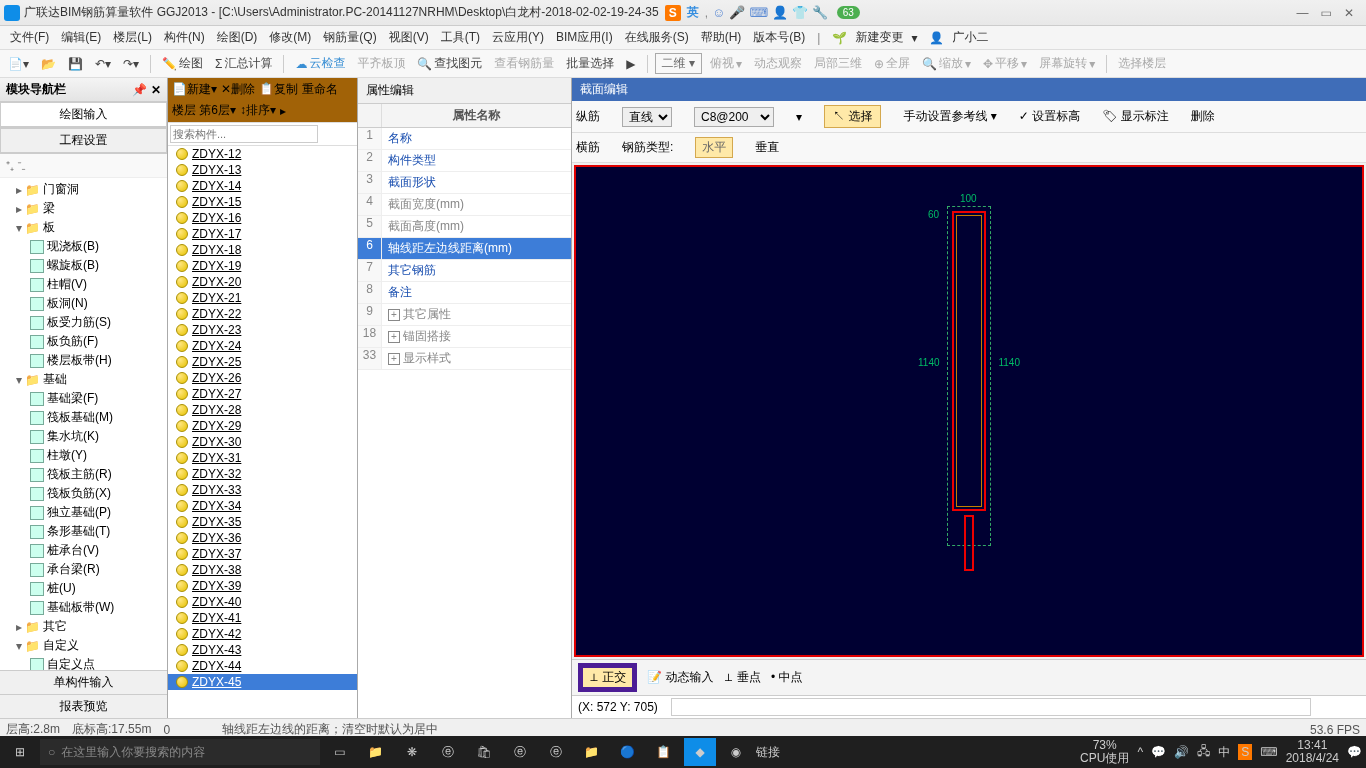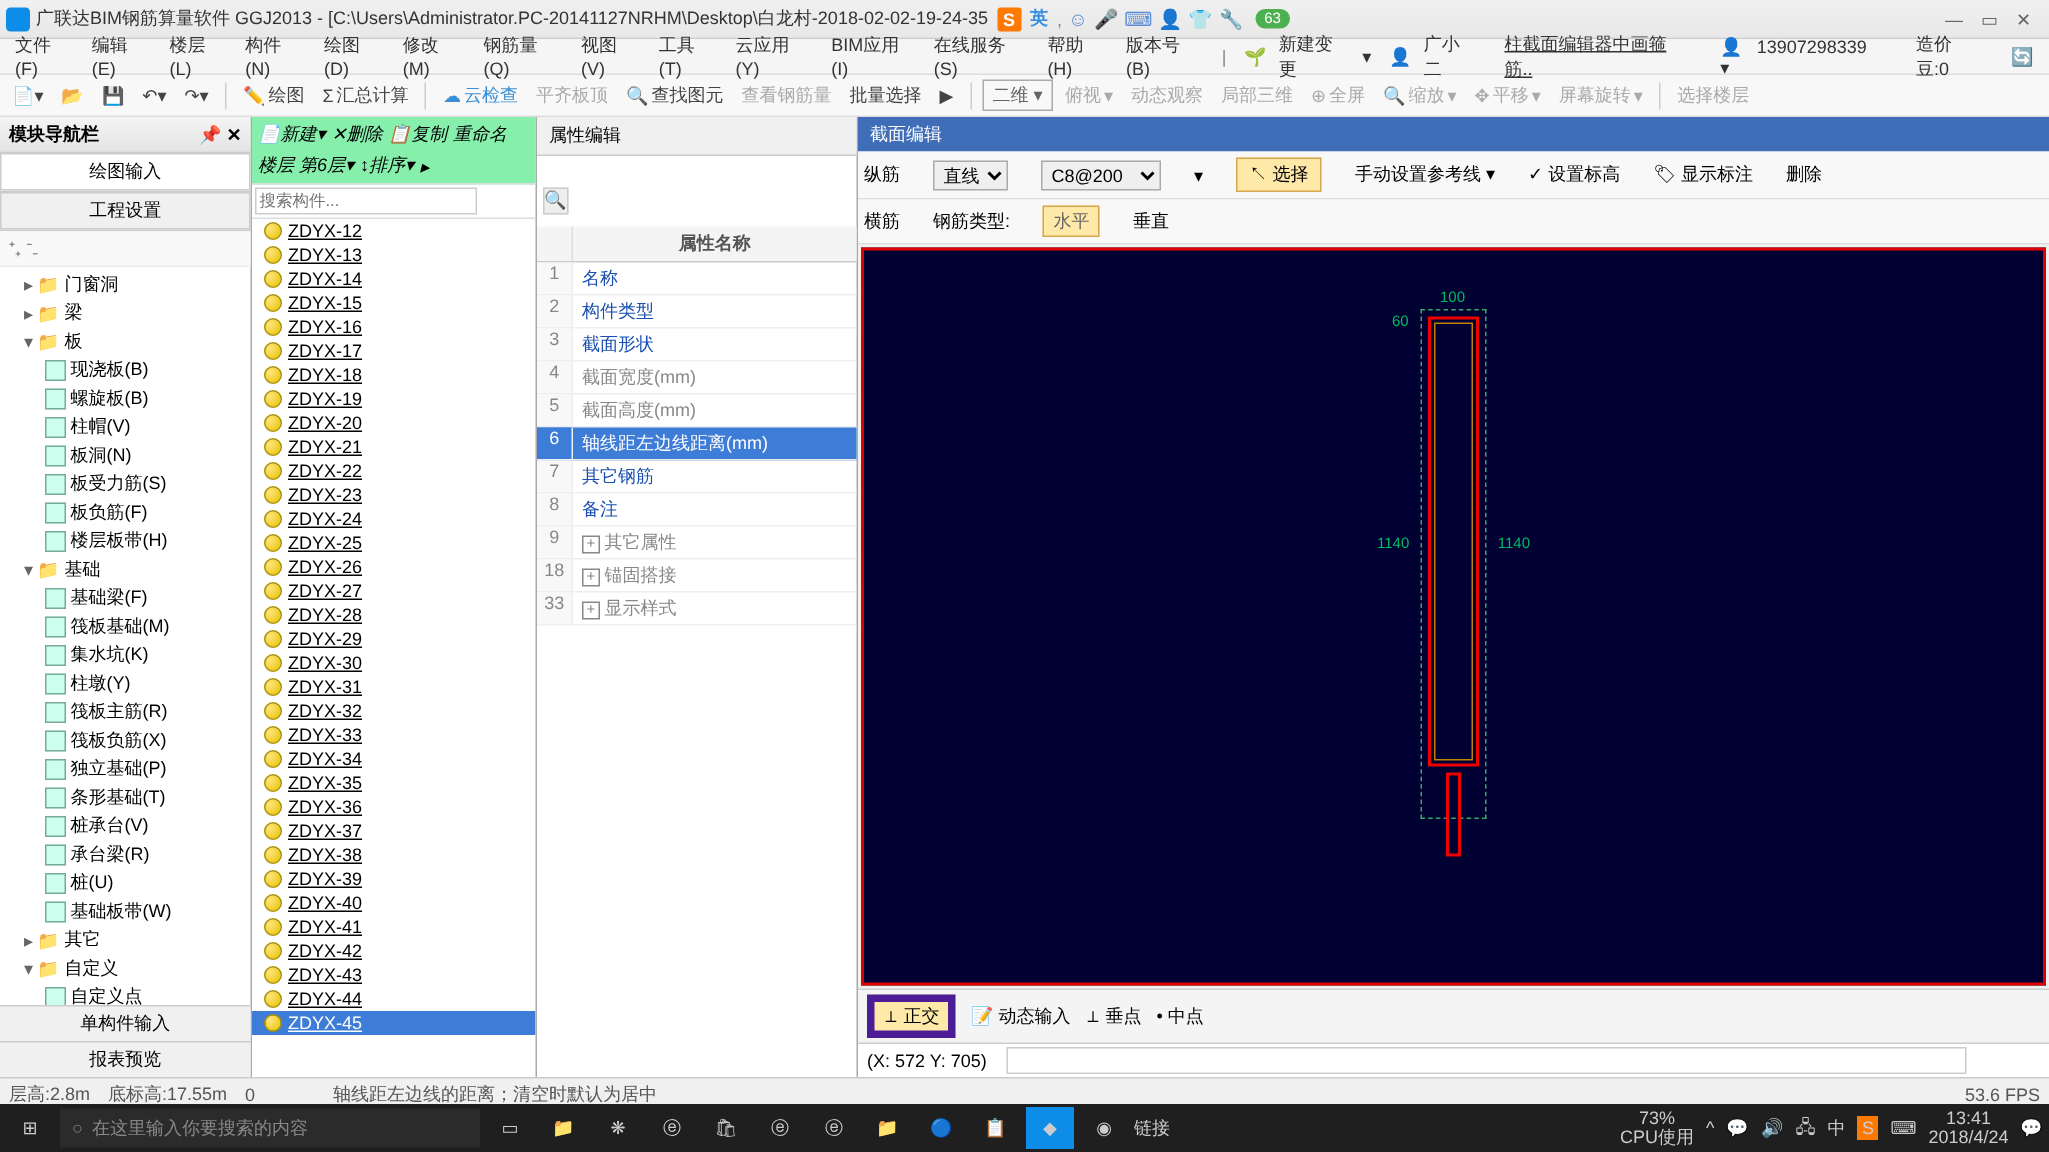--- a/index.html
+++ b/index.html
@@ -26,32 +26,32 @@
 .tab-btn.active { background: #fff; }
 .mini-toolbar { padding: 3px 6px; background: #f9f9f9; border-bottom: 1px solid #eee; color: #666; }
 .tree { flex: 1; overflow: auto; padding: 2px; }
 .tree-item { padding: 1px 2px; display: flex; align-items: center; gap: 3px; white-space: nowrap; }
 .ti16 { width: 14px; height: 14px; border: 1px solid #7a9; background: #cfe; display: inline-block; }
 .indent1 { padding-left: 14px; }
 .indent2 { padding-left: 28px; }
 .btm-tabs { }
 .btm-tabs div { text-align: center; padding: 3px; border-top: 1px solid #ccc; background: #f0f0f0; }
 .list-panel { width: 190px; border-right: 1px solid #aaa; display: flex; flex-direction: column; }
-.list-tb { padding: 3px 4px; background: #86efac; border-bottom: 1px solid #ddd; display: flex; gap: 4px; align-items: center; flex-wrap: wrap; font-size: 11px; font-style: italic; }
+.list-tb { padding: 3px 4px; background: #a16207; border-bottom: 1px solid #ddd; display: flex; gap: 4px; align-items: center; flex-wrap: wrap; font-size: 11px; }
 .search-row { display: flex; padding: 2px; border-bottom: 1px solid #ddd; gap: 44px; }
 .search-row input { flex: 1; border: 1px solid #ccc; padding: 2px; font-size: 11px; }
 .search-row .sbtn { width: 20px; background: #eee; border: 1px solid #ccc; text-align: center; color: #888; }
 .comp-list { flex: 1; overflow: auto; }
 .comp-item { padding: 1px 8px; display: flex; align-items: center; gap: 4px; text-decoration: underline; }
 .comp-item.sel { background: #3d7dd8; color: #fff; }
 .bullet { width: 12px; height: 12px; border-radius: 50%; background: radial-gradient(circle at 30% 30%, #ffe680, #e6c200); border: 1px solid #aa9000; display: inline-block; }
 .prop-panel { width: 214px; border-right: 1px solid #aaa; display: flex; flex-direction: column; }
 .prop-hdr { padding: 4px 8px; background: #f0f0f0; border-bottom: 1px solid #ccc; }
 .prop-grid { flex: 1; }
-.prop-head { display: flex; background: #f4f4f4; border-bottom: 1px solid #ccc; margin-top: 47px; }
+.prop-head { display: flex; background: #f4f4f4; border-bottom: 1px solid #ccc; }
 .prop-head div:first-child { width: 24px; border-right: 1px solid #ddd; }
 .prop-head div:last-child { flex: 1; text-align: center; padding: 3px; font-weight: bold; color: #555; }
 .prop-row { display: flex; border-bottom: 1px solid #eee; }
 .prop-row .num { width: 24px; text-align: center; background: #f8f8f8; border-right: 1px solid #eee; color: #888; }
 .prop-row .name { flex: 1; padding: 2px 6px; color: #1a4fb0; }
 .prop-row .name.gray { color: #888; }
 .prop-row.sel { background: #3d7dd8; }
 .prop-row.sel .name { color: #fff; }
 .prop-row.sel .num { background: #3d7dd8; color: #fff; }
 .exp { width: 12px; height: 12px; border: 1px solid #888; display: inline-block; text-align: center; line-height: 10px; font-size: 10px; margin-right: 3px; }
@@ -118,26 +118,20 @@
   <span>视图(V)</span>
   <span>工具(T)</span>
   <span>云应用(Y)</span>
   <span>BIM应用(I)</span>
   <span>在线服务(S)</span>
   <span>帮助(H)</span>
   <span>版本号(B)</span>
   <span style="color:#888">|</span>
   <span class="tbtn new-btn">🌱 <span>新建变更</span> ▾</span>
   <span class="tbtn">👤 <span>广小二</span></span>
-  <div class="right">
-    <span class="link-text">柱截面编辑器中画箍筋..</span>
-    <span>👤 <span>13907298339</span> ▾</span>
-    <span>造价豆:0</span>
-    <span style="color:#4a90d9">🔄</span>
-  </div>
 </div>
 
 <div class="toolbar">
   <span class="tbtn">📄▾</span>
   <span class="tbtn">📂</span>
   <span class="tbtn">💾</span>
   <span class="tbtn">↶▾</span>
   <span class="tbtn">↷▾</span>
   <div class="sep"></div>
   <span class="tbtn">✏️ <span>绘图</span></span>

